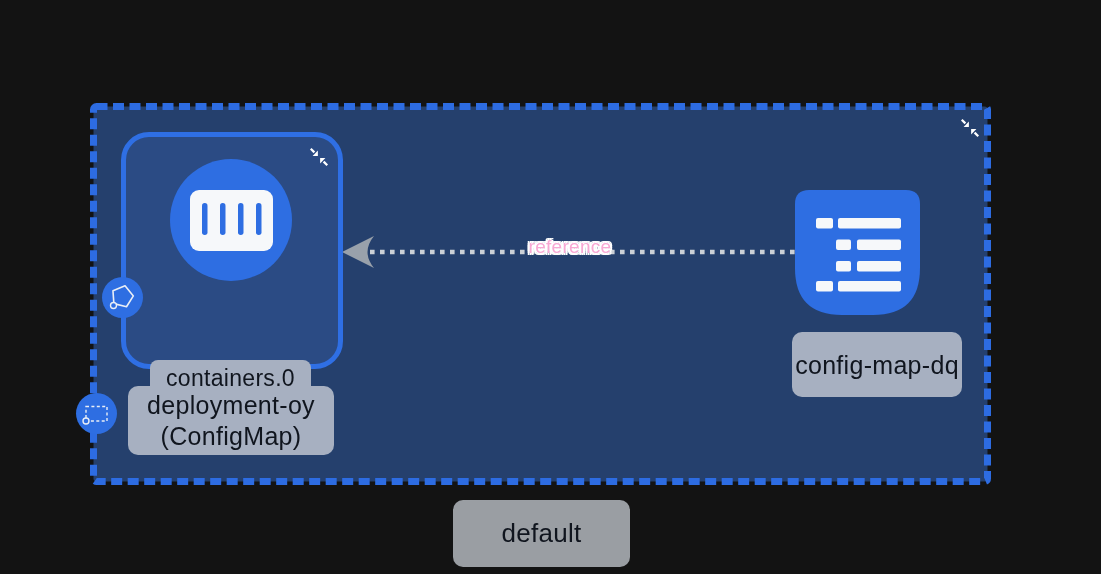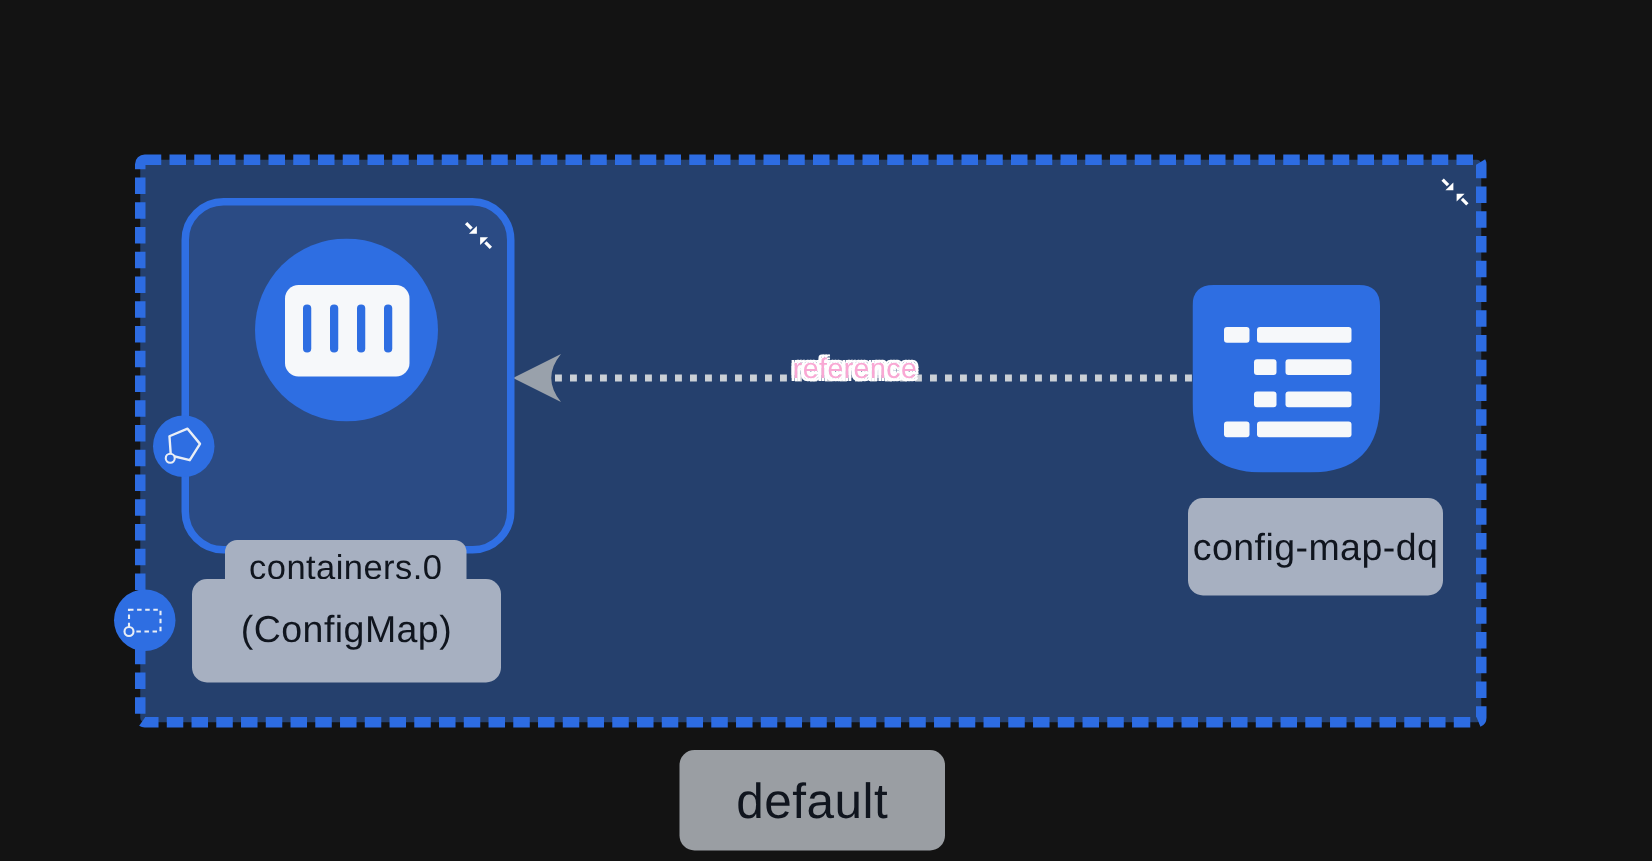--- a/index.html
+++ b/index.html
@@ -36,21 +36,21 @@
 
   
   .node-label {
     background:#a7b0c1; color:#10151e; border-radius:9px;
     display:flex; flex-direction:column; align-items:center; justify-content:center;
     text-align:center; letter-spacing:0.3px;
   }
   .containers-label { left:150px; top:316px; width:161px; height:37px; font-size:23px; border-radius:8px;margin-top:44px; }
   .deployment-label { left:128px; top:386px; width:206px; height:69px; font-size:25px; line-height:31px; border-radius:10px; }
   .configmap-label  { left:752px; top:332px; width:170px; height:65px; font-size:25px; line-height:30px; border-radius:10px;margin-left:40px; }
-  .namespace-label  { left:453px; top:500px; width:177px; height:67px; font-size:33px; line-height:31px;
+  .namespace-label  { left:453px; top:500px; width:177px; height:67px; font-size:26px; line-height:31px;
                       background:#9a9ea3; border-radius:10px; }
 
   
   .configmap-icon { left:795px; top:190px; }
 
   
   .edge-svg { left:340px; top:228px; }
   .edge-label {
     left:510px; top:236px; width:120px; text-align:center;
     font-size:19px; color:#f9a8d4; letter-spacing:0.3px;
@@ -114,20 +114,21 @@
       </g>
       <circle cx="11.5" cy="28.5" r="3" fill="#2e6ee2" stroke="#e9eef6" stroke-width="1.4"></circle>
     </svg>
   </div>
 
   <div class="abs node-label containers-label">
     <span>containers.0</span>
   </div>
 
   <div class="abs node-label deployment-label">
+    <span>deployment-oy</span>
     <span>(ConfigMap)</span>
   </div>
 
   <div class="abs badge dep-badge">
     <svg width="41" height="41" viewBox="0 0 41 41">
       <rect x="10" y="13.5" width="21" height="14.5" fill="none" stroke="#e9eef6" stroke-width="1.4" stroke-dasharray="3 2.4"></rect>
       <circle cx="10" cy="28" r="3" fill="#2e6ee2" stroke="#e9eef6" stroke-width="1.4"></circle>
     </svg>
   </div>
 

